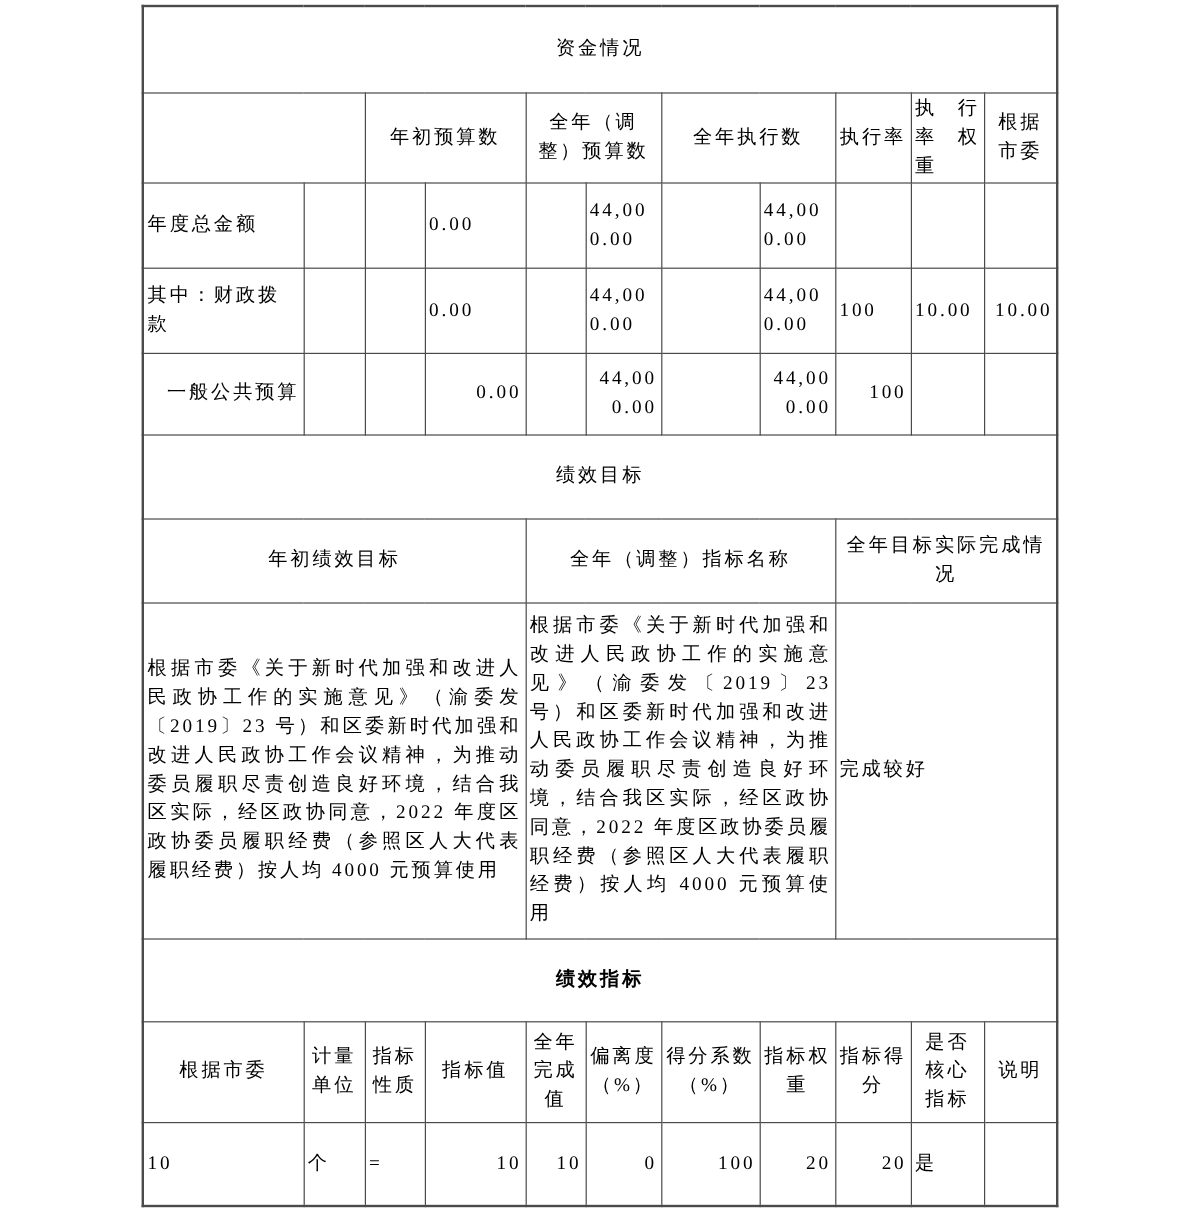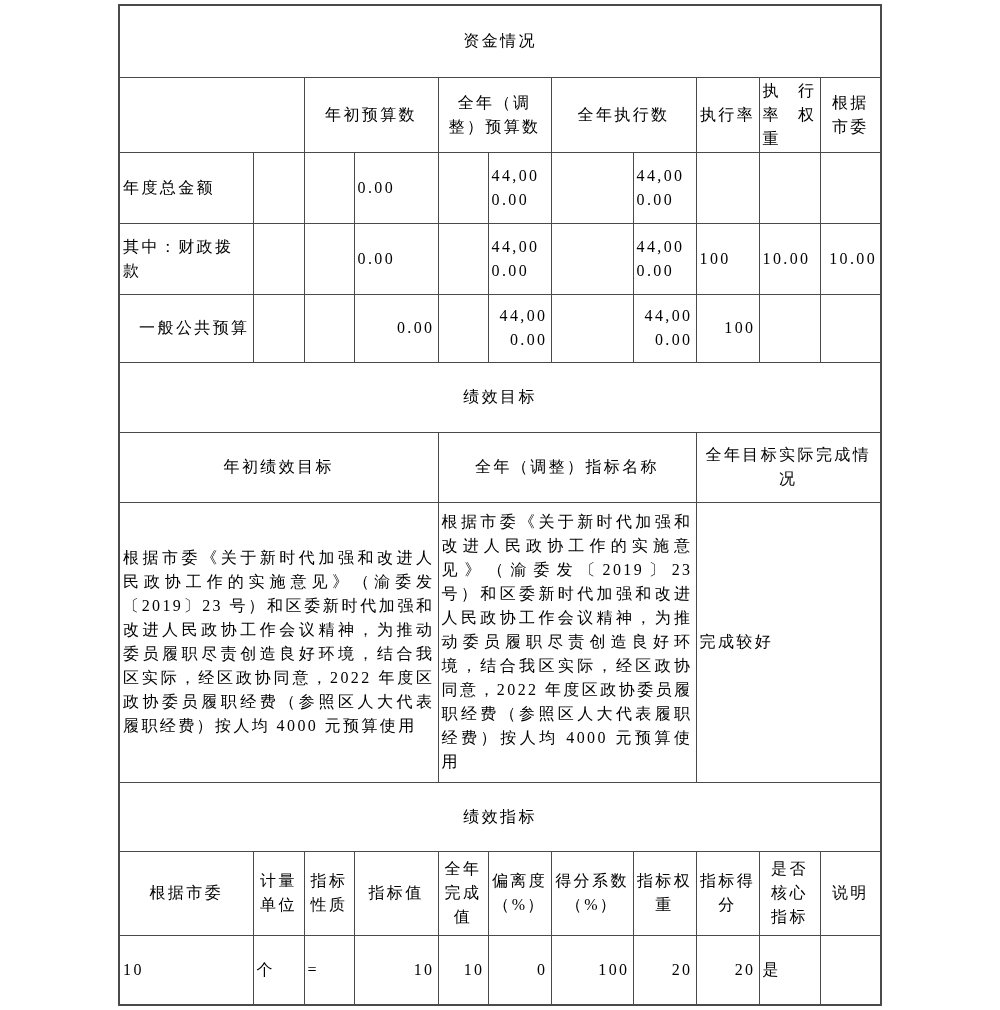--- a/index.html
+++ b/index.html
@@ -54,21 +54,21 @@
   .ih { padding: 1px 2px; }
   
   tr.r-title-1 { height: 72px; }
   tr.r-fhead   { height: 74px; }
   tr.r-frow1   { height: 71px; }
   tr.r-frow2   { height: 71px; }
   tr.r-frow3   { height: 68px; text-align: right; }
   tr.r-title-2 { height: 70px; }
   tr.r-ghead   { height: 70px; padding-left: 17px; }
   tr.r-gbody   { height: 280px; }
-  tr.r-title-3 { height: 69px; }
+  tr.r-title-3 { height: 69px; font-weight: bold; }
   tr.r-ihead   { height: 84px; }
   tr.r-irow    { height: 70px; }
 </style>
 </head>
 <body>
 
 <div class="page">
   <table class="report">
     <colgroup>
       <col style="width:134px">

